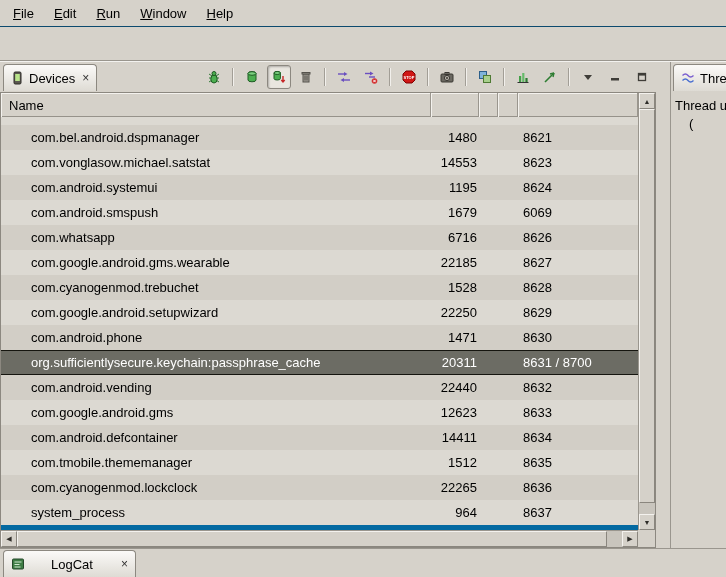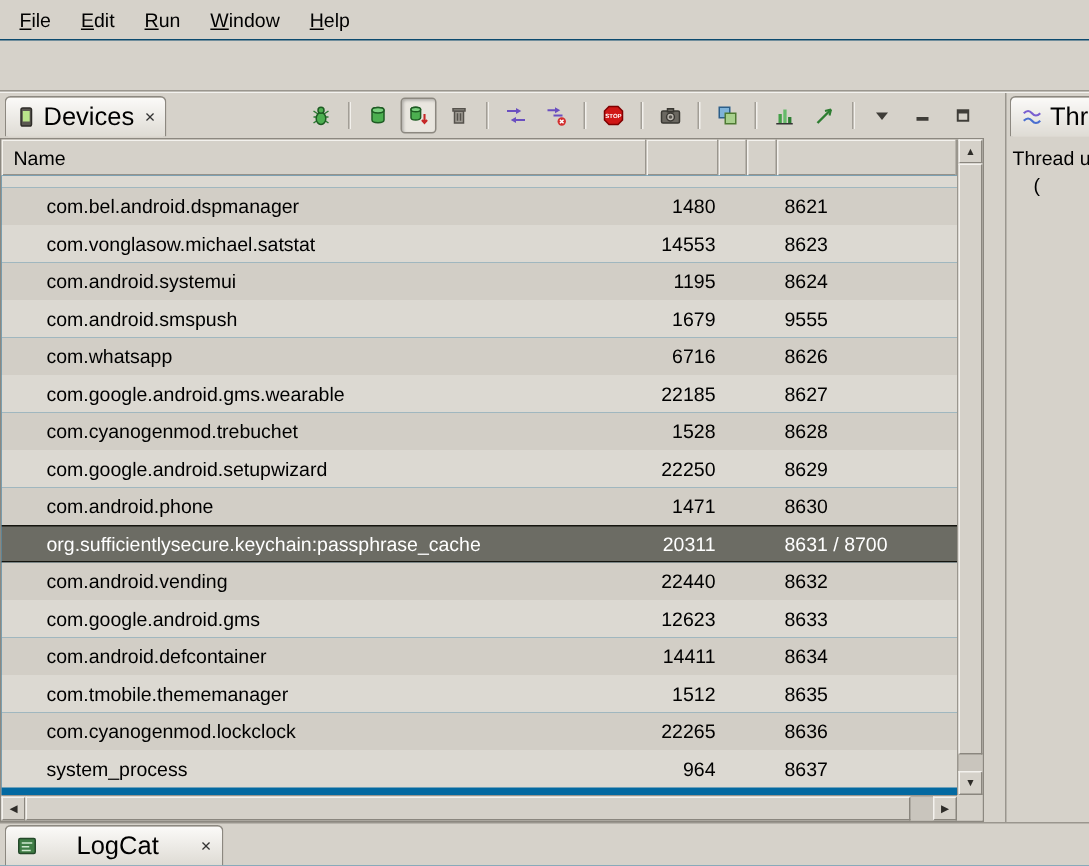--- a/index.html
+++ b/index.html
@@ -23,21 +23,21 @@
   .sash { position:absolute; top:62px; left:666px; width:4px; height:486px; background:#d6d2ca; }
   .right-panel { position:absolute; top:62px; left:670px; width:56px; height:486px;
     border-left:1px solid #9a968e; overflow:hidden; background:#d6d2ca; }
 
   
   .tabstrip { position:absolute; top:0; left:0; right:0; height:30px; }
   .tab { position:absolute; top:2px; left:3px; height:27px; box-sizing:border-box;
     display:flex; align-items:center; gap:5px; padding:0 7px; white-space:nowrap;
     background:linear-gradient(#fbfaf8,#dedbd4); border:1px solid #8c8880;
     border-bottom:none; border-radius:4px 4px 0 0; }
-  .tab-label { font-size:17px; }
+  .tab-label { font-size:13px; }
   .tab-close { font-size:12px; color:#333; margin-left:2px; cursor:default; }
   .tab-icon { display:inline-flex; align-items:center; }
 
   
   .devices-toolbar { position:absolute; top:3px; right:12px; height:24px;
     display:flex; align-items:center; gap:3px; }
   .tb-btn { width:22px; height:22px; display:flex; align-items:center;
     justify-content:center; border:1px solid transparent; border-radius:3px; }
   .tb-btn.pressed { background:#e9e6df; border-color:#8c8880;
     box-shadow:inset 1px 1px 2px rgba(0,0,0,.25); }
@@ -253,21 +253,21 @@
           <span class="c-port">8623</span>
         </div>
         <div class="trow even">
           <span class="c-name">com.android.systemui</span>
           <span class="c-pid">1195</span>
           <span class="c-port">8624</span>
         </div>
         <div class="trow odd">
           <span class="c-name">com.android.smspush</span>
           <span class="c-pid">1679</span>
-          <span class="c-port">9555</span>
+          <span class="c-port">6069</span>
         </div>
         <div class="trow even">
           <span class="c-name">com.whatsapp</span>
           <span class="c-pid">6716</span>
           <span class="c-port">8626</span>
         </div>
         <div class="trow odd">
           <span class="c-name">com.google.android.gms.wearable</span>
           <span class="c-pid">22185</span>
           <span class="c-port">8627</span>

